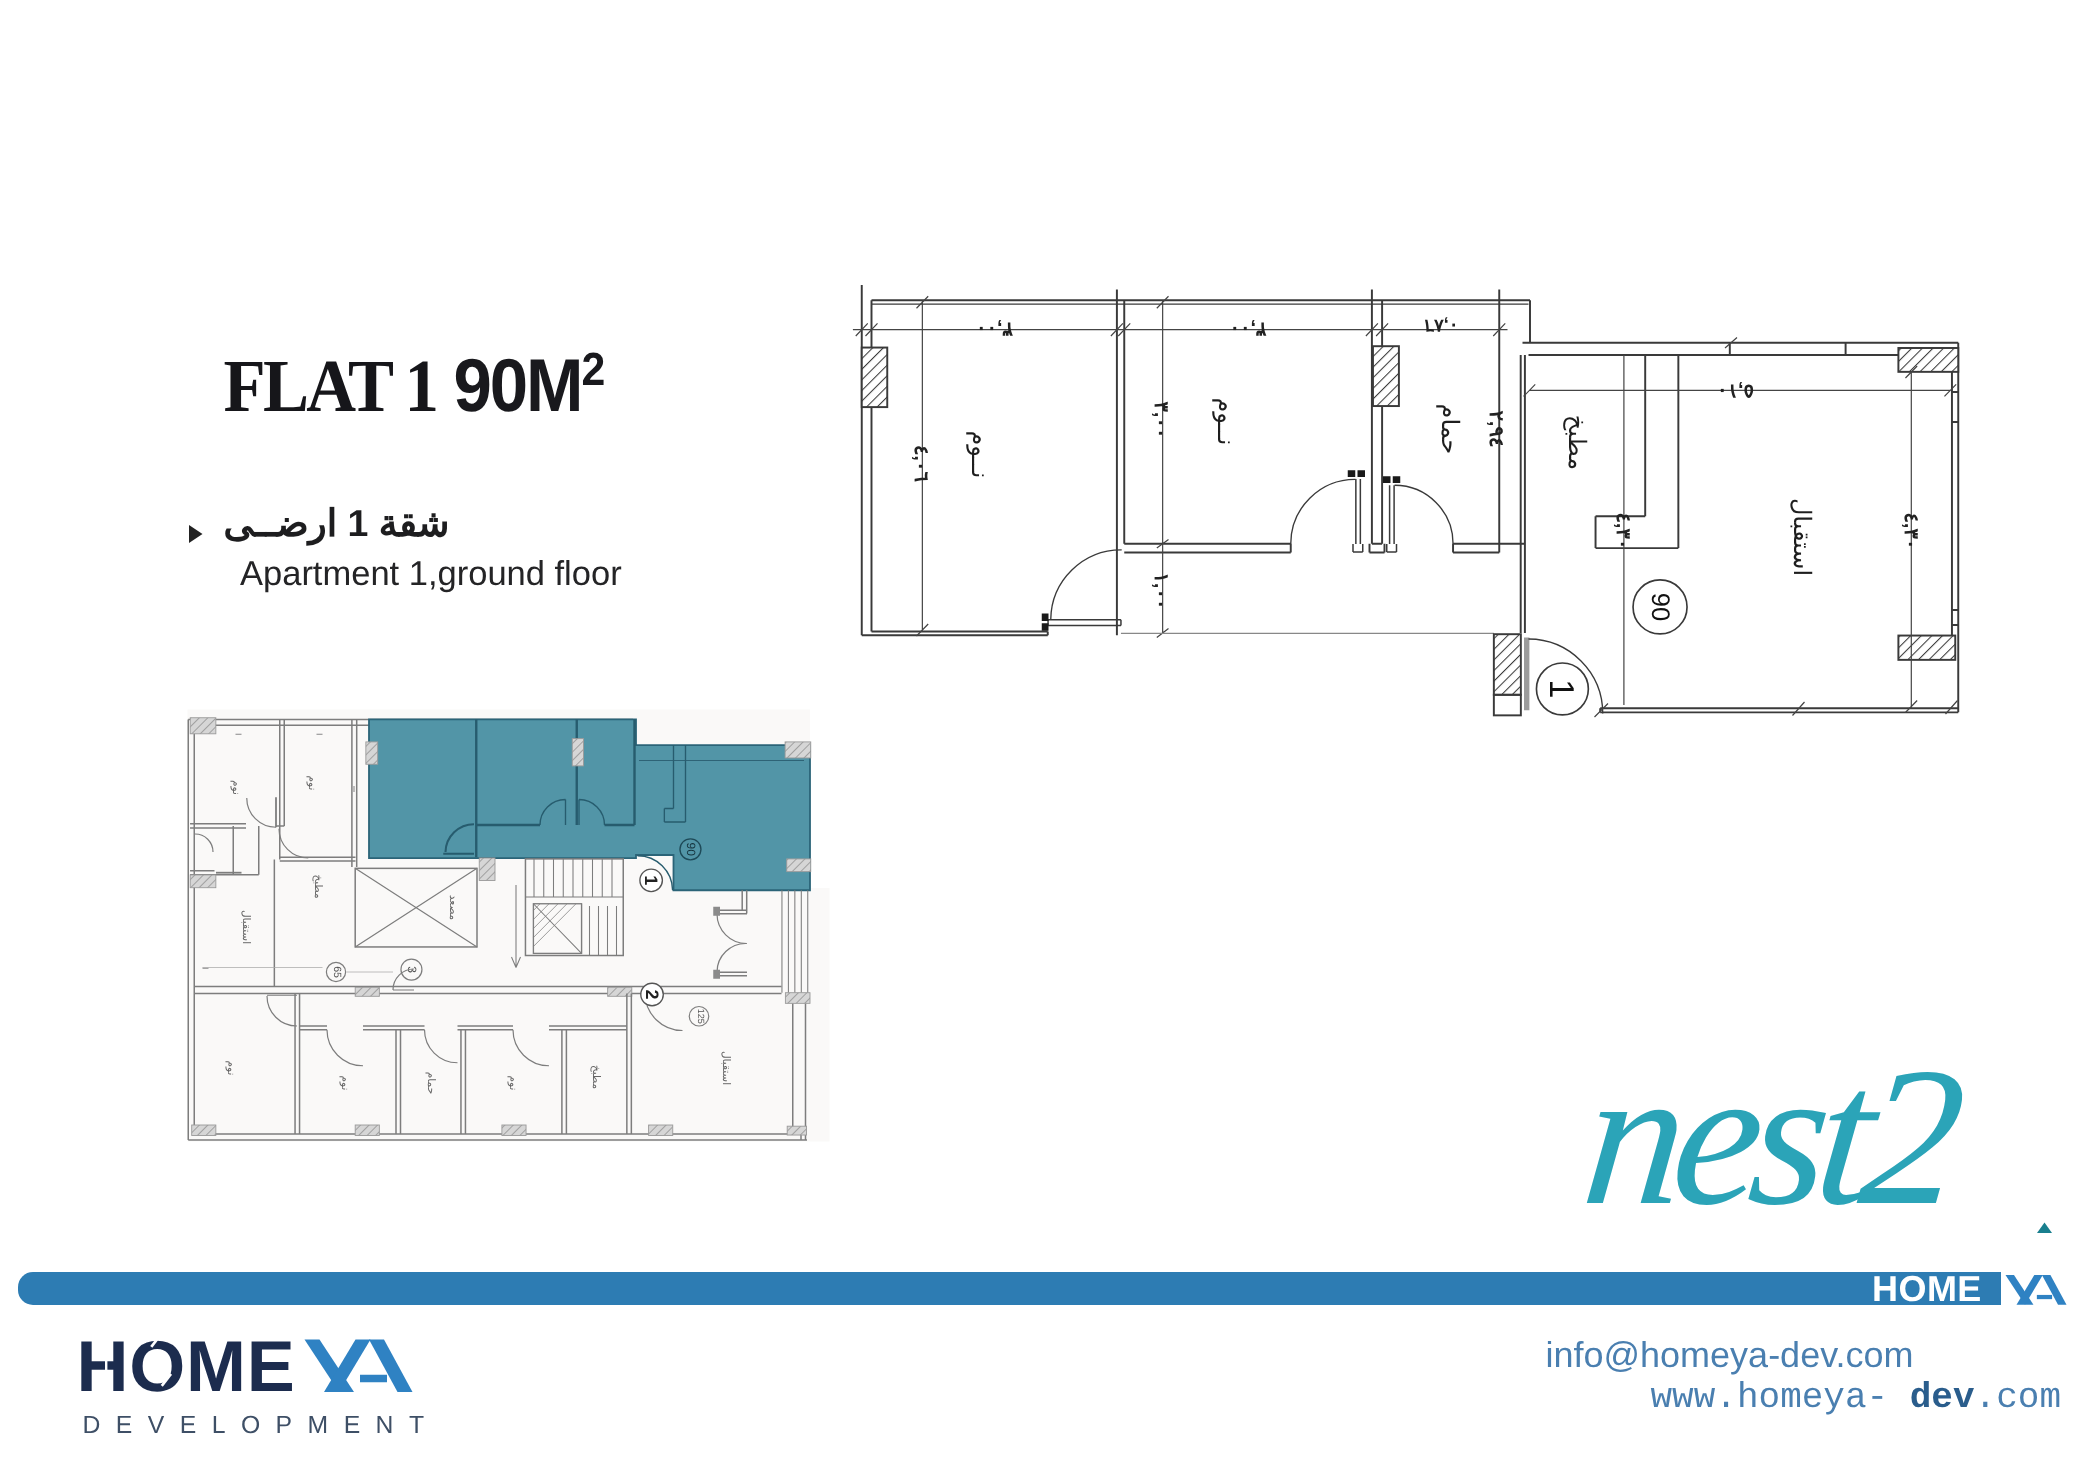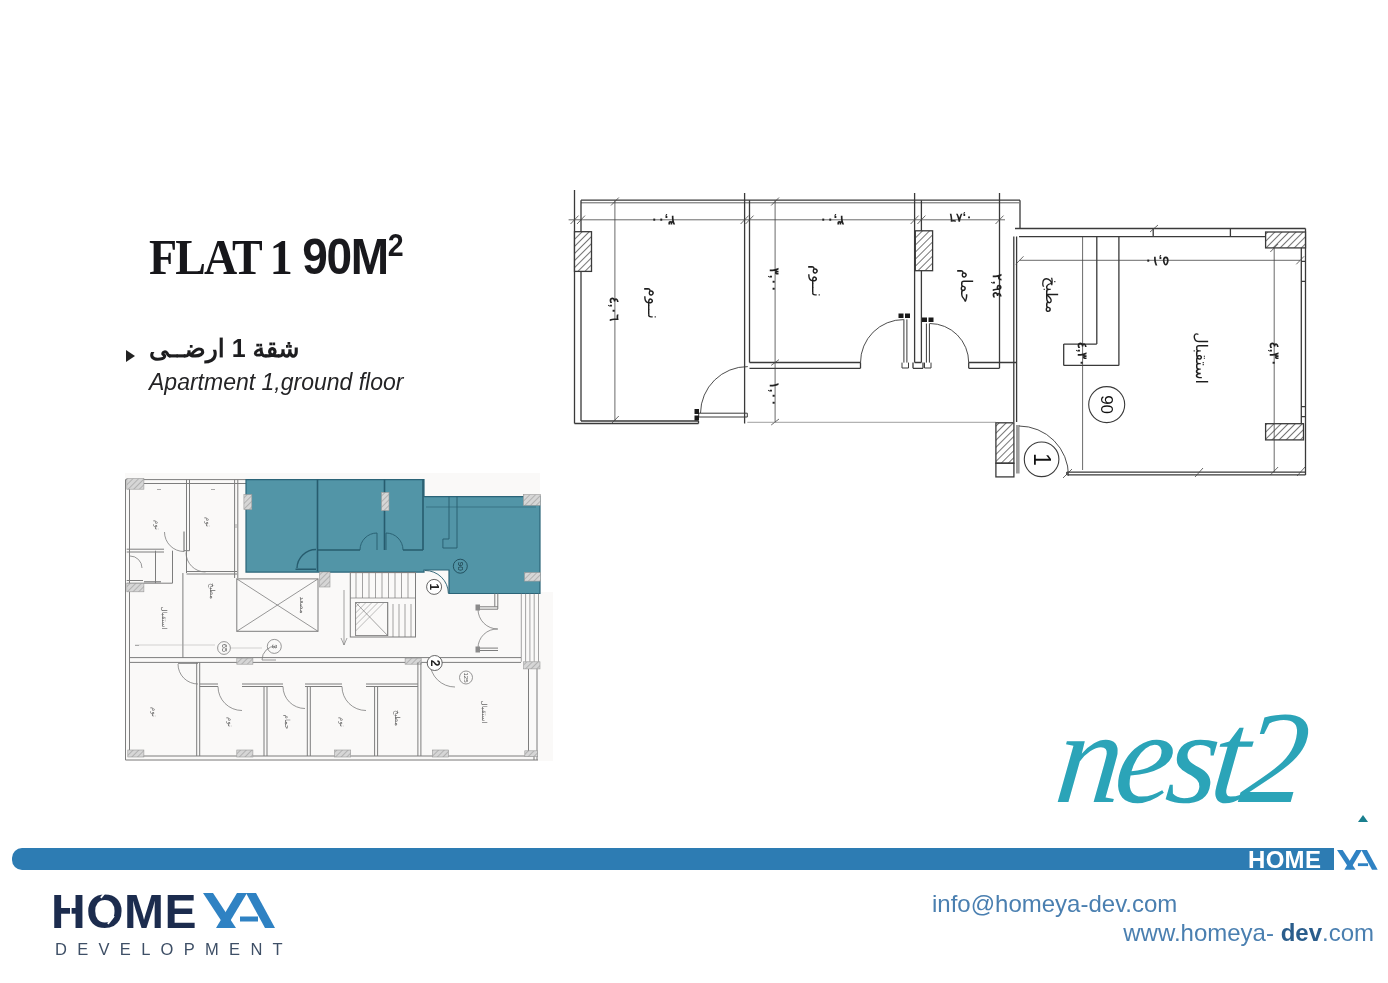--- a/index.html
+++ b/index.html
@@ -12,21 +12,21 @@
 <body>
 
 <div class="abs" style="left:149px;top:228px;white-space:nowrap;transform:scaleX(0.92);transform-origin:left center;">
   <span style="font-family:'Liberation Serif',serif;font-size:50px;font-weight:600;color:#16161a;letter-spacing:-2px;">FLAT 1</span><span style="font-size:50px;font-weight:bold;color:#19191d;letter-spacing:-1.5px;"> 90M<sup style="font-size:31px;">2</sup></span>
 </div>
 
 <div class="abs" style="left:126px;top:350px;width:0;height:0;border-left:9px solid #222;border-top:6px solid transparent;border-bottom:6px solid transparent;"></div>
 
 <div class="abs" style="left:149px;top:334px;white-space:nowrap;font-weight:bold;font-size:25px;color:#1d1d1f;text-align:right;" dir="rtl">شقة 1 ارضــى</div>
 
-<div class="abs" style="left:149px;top:369px;font-size:23px;color:#242426;font-style:italic;">Apartment 1,ground floor</div>
+<div class="abs" style="left:160px;top:369px;font-size:23px;color:#242426;">Apartment 1,ground floor</div>
 
 <svg class="abs" style="left:0;top:0;" width="1388" height="983" viewBox="0 0 1388 983">
 <defs>
   <pattern id="hatch" width="5" height="5" patternUnits="userSpaceOnUse" patternTransform="rotate(45)">
     <rect width="5" height="5" fill="#ffffff"></rect>
     <line x1="0" y1="0" x2="0" y2="5" stroke="#3a3a3a" stroke-width="1.4"></line>
   </pattern>
   <pattern id="ghatch" width="4" height="4" patternUnits="userSpaceOnUse" patternTransform="rotate(45)">
     <rect width="4" height="4" fill="#d6d6d6"></rect>
     <line x1="0" y1="0" x2="0" y2="4" stroke="#9a9a9a" stroke-width="1.2"></line>
@@ -428,15 +428,15 @@
   <text x="8" y="22.5" font-size="24" font-weight="bold" fill="#ffffff" letter-spacing="0.3">HOME</text>
 
   <g fill="#2f82c3" transform="translate(97,5) scale(0.565)">
     <polygon points="0,0 10,0 33,35 23,35"></polygon>
     <polygon points="34,0 44,0 23,35 13,35"></polygon>
     <polygon points="43,0 53,0 72,35 62,35"></polygon>
     <rect x="37" y="23.5" width="18" height="5"></rect>
   </g>
 </svg>
 
-<div class="abs" style="left:932px;top:890px;width:442px;text-align:left;font-size:24px;color:#4a7fb0;">info@homeya-dev.com</div>
-
-<div class="abs" style="left:932px;top:919px;width:442px;text-align:right;font-size:24px;color:#4a7fb0;">www.homeya- <b style="color:#2a5d8c;">dev</b>.com</div>
+<div class="abs" style="left:932px;top:890px;width:442px;text-align:center;font-size:24px;color:#4a7fb0;">info@homeya-dev.com</div>
+
+<div class="abs" style="left:932px;top:919px;width:442px;text-align:right;font-size:24px;color:#4a7fb0;font-family:Liberation Mono, monospace;">www.homeya- <b style="color:#2a5d8c;">dev</b>.com</div>
 
 </body></html>

